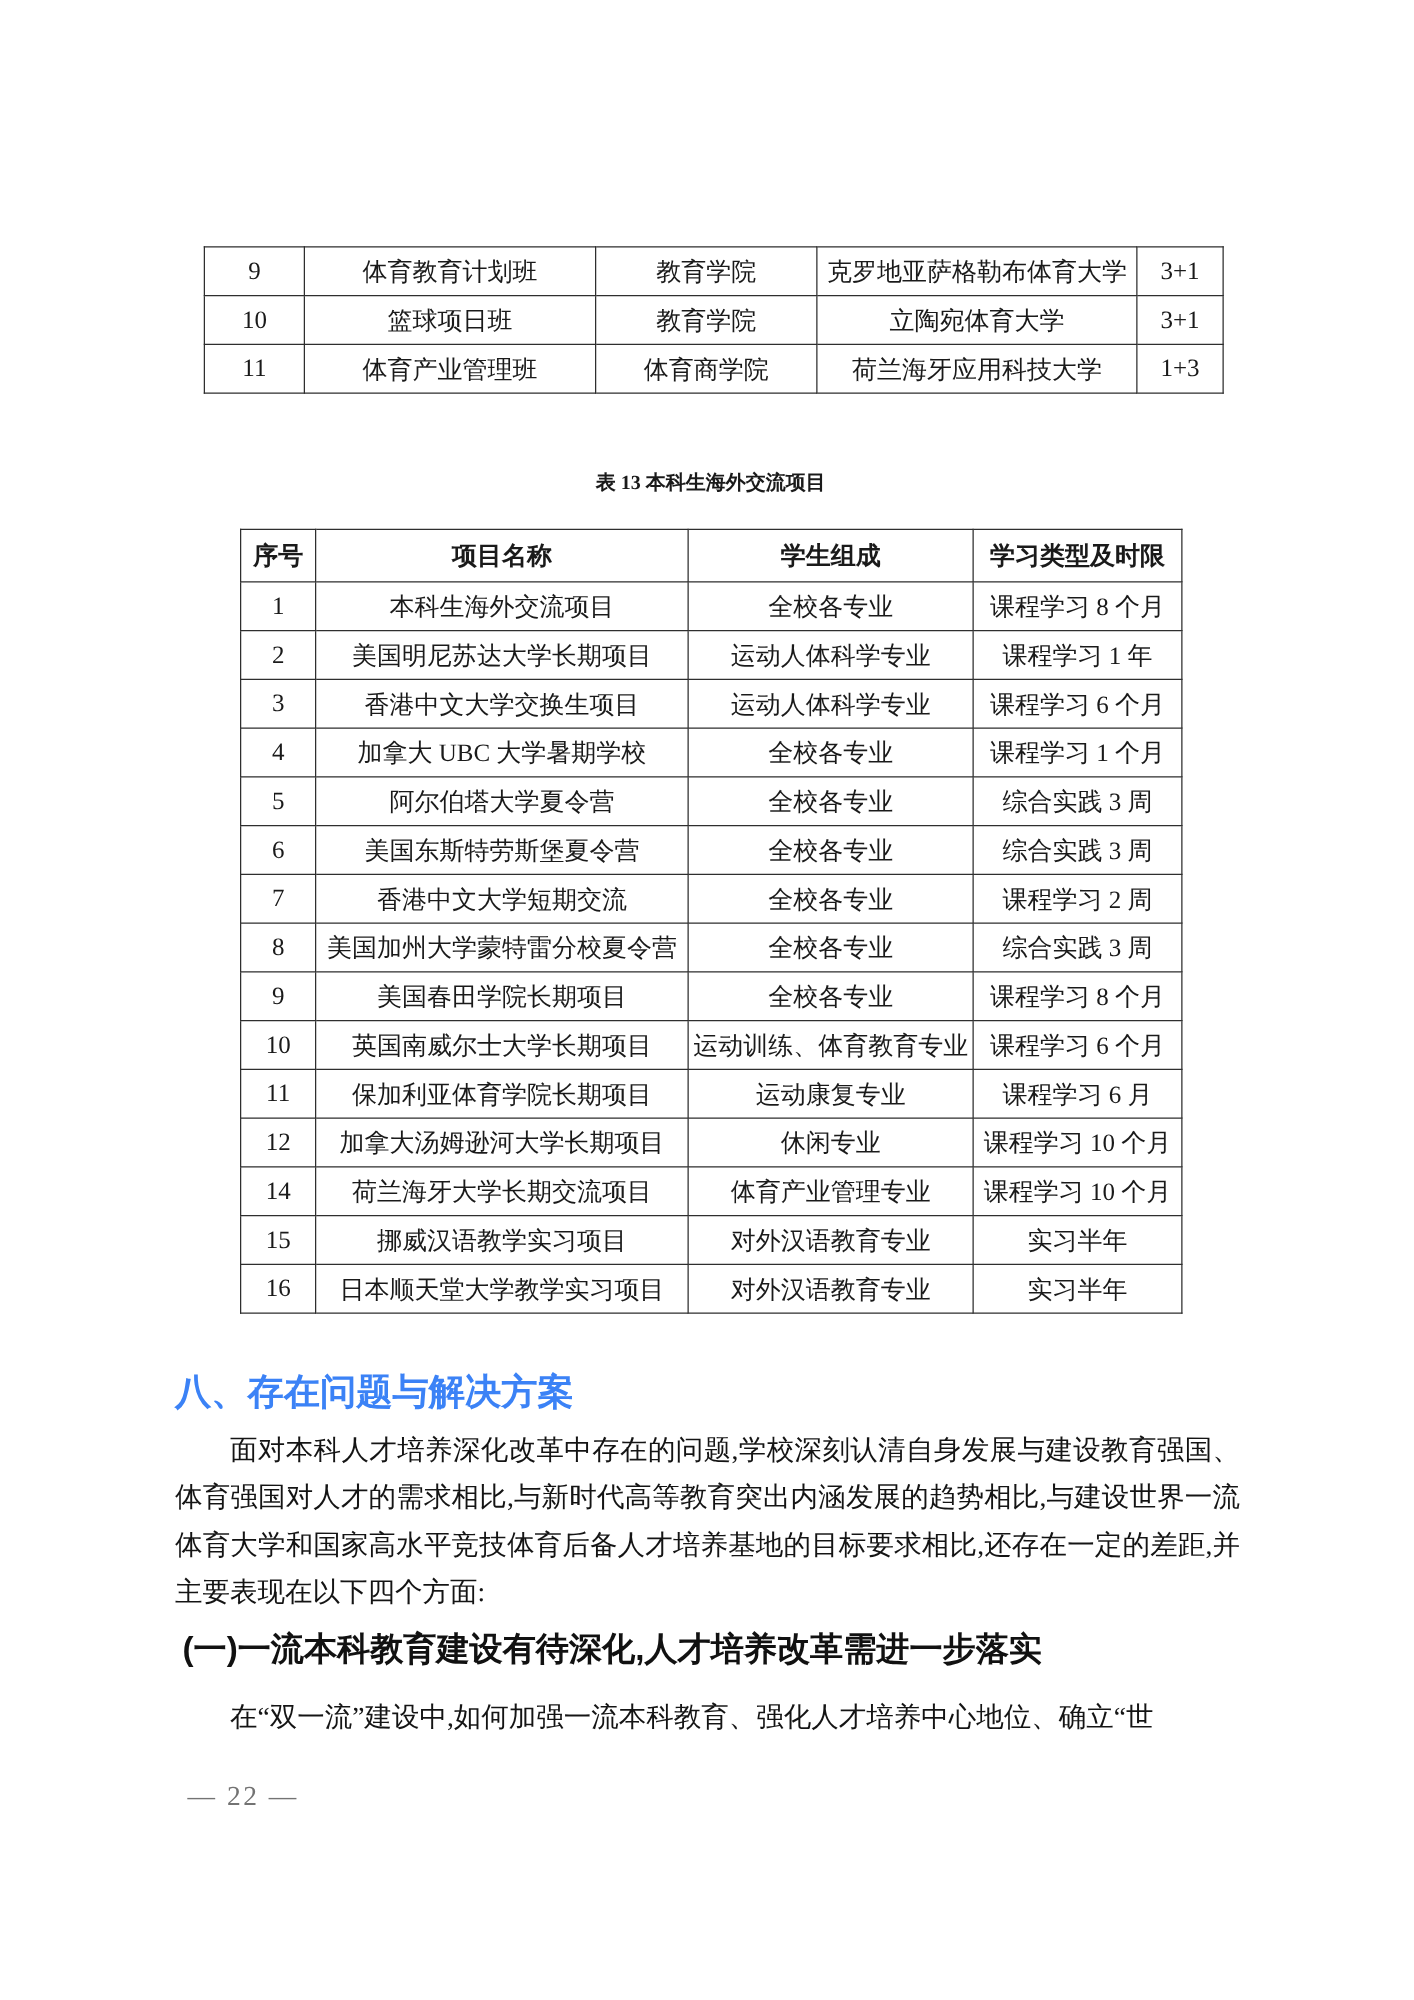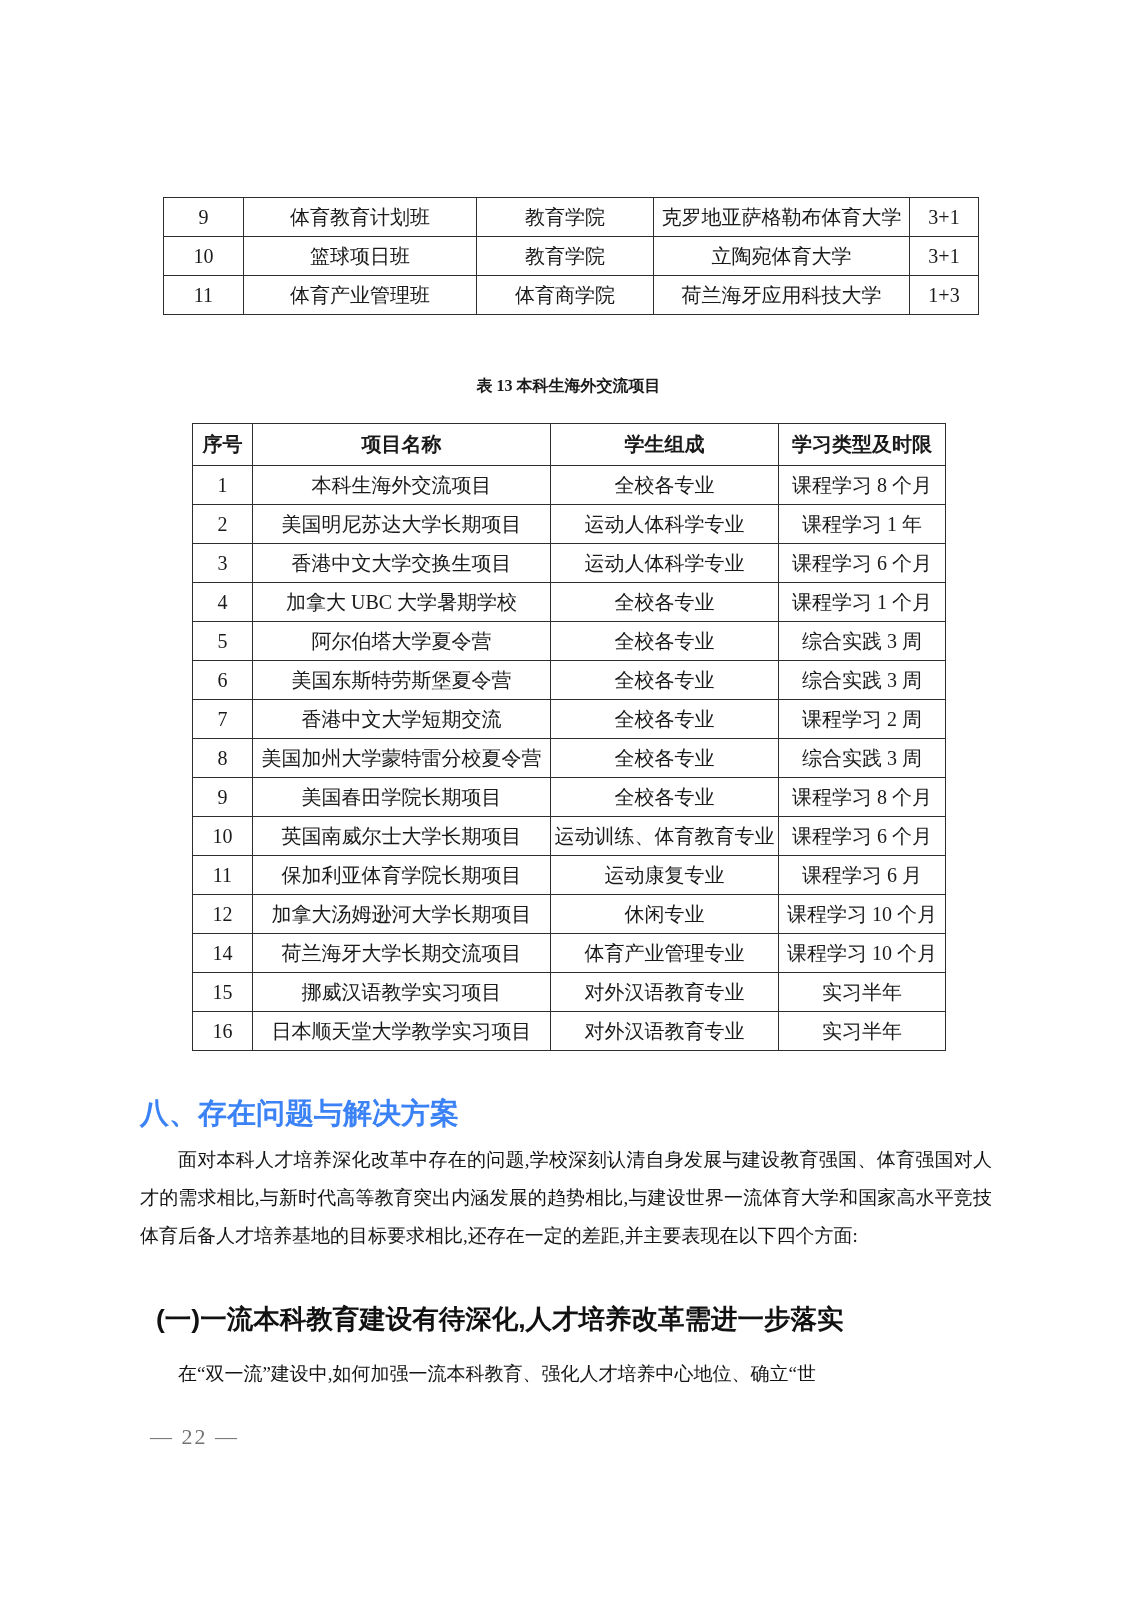--- a/index.html
+++ b/index.html
@@ -34,29 +34,29 @@
   .t13 tr.header-row { height: 42px; }
   .t13 .header-row td { font-weight: bold; }
 
   .section-heading {
     position: absolute; left: 140px; top: 1094px; width: 851px;
     font-family: "Liberation Sans", "DejaVu Sans", sans-serif;
     font-weight: bold; font-size: 29px; color: #3b82f6;
   }
   .body-para {
     position: absolute; left: 140px; width: 852px;
-    font-size: 19px; line-height: 38px;
+    font-size: 22px; line-height: 38px;
     text-align: justify; text-indent: 2em;
     color: #141414;
   }
   .para-1 { top: 1141px; }
   .sub-heading {
     position: absolute; left: 146px; top: 1301px; width: 851px;
     font-family: "Liberation Sans", "DejaVu Sans", sans-serif;
-    font-weight: bold; font-size: 26.5px; color: #111; margin-left: 10px;
+    font-weight: bold; font-size: 26.5px; color: #111;
   }
   .para-2 { top: 1355px; }
 
   .page-number {
     position: absolute; left: 150px; top: 1424px;
     font-size: 22px; letter-spacing: 2px; color: #737373;
   }
 </style>
 </head>
 <body>

